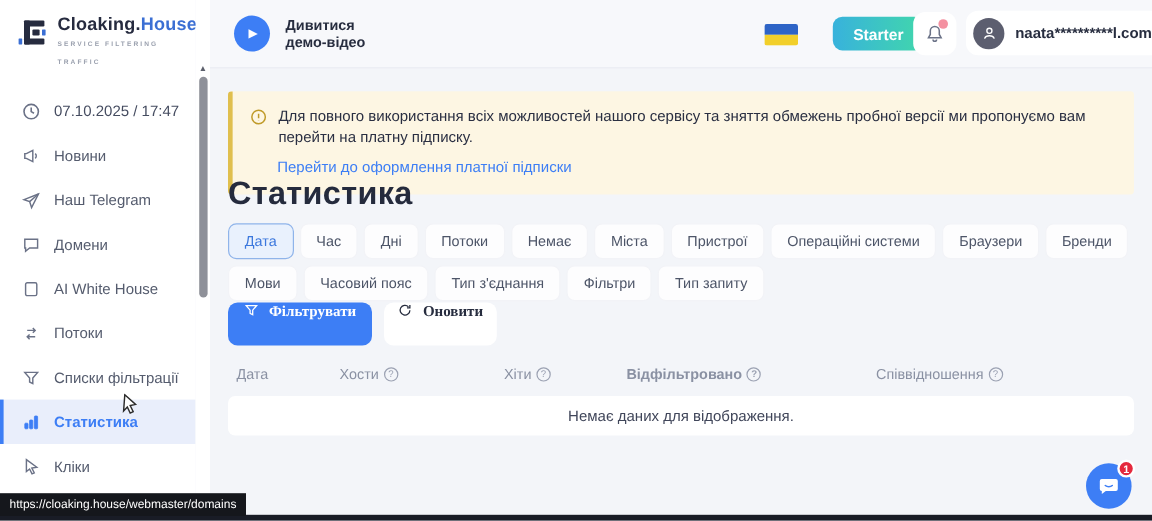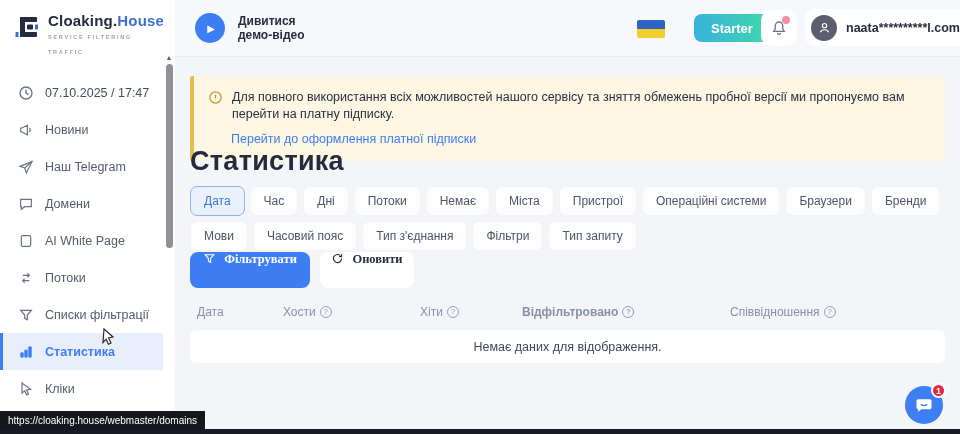--- a/index.html
+++ b/index.html
@@ -150,21 +150,21 @@
       </span>
       <span>Домени</span>
     </div>
 
     <div class="nav-item">
       <span class="nicon">
         <svg width="16" height="16" viewBox="0 0 24 24" fill="none" stroke-width="1.8">
             <rect x="5" y="4" width="14" height="16" rx="2"></rect>
           </svg>
       </span>
-      <span>AI White Page</span>
+      <span>AI White House</span>
     </div>
 
     <div class="nav-item">
       <span class="nicon">
         <svg width="16" height="16" viewBox="0 0 24 24" fill="none" stroke-width="1.8">
             <path d="M7 8h10M14 5l3 3-3 3"></path>
             <path d="M17 16H7M10 13l-3 3 3 3"></path>
           </svg>
       </span>
       <span>Потоки</span>

